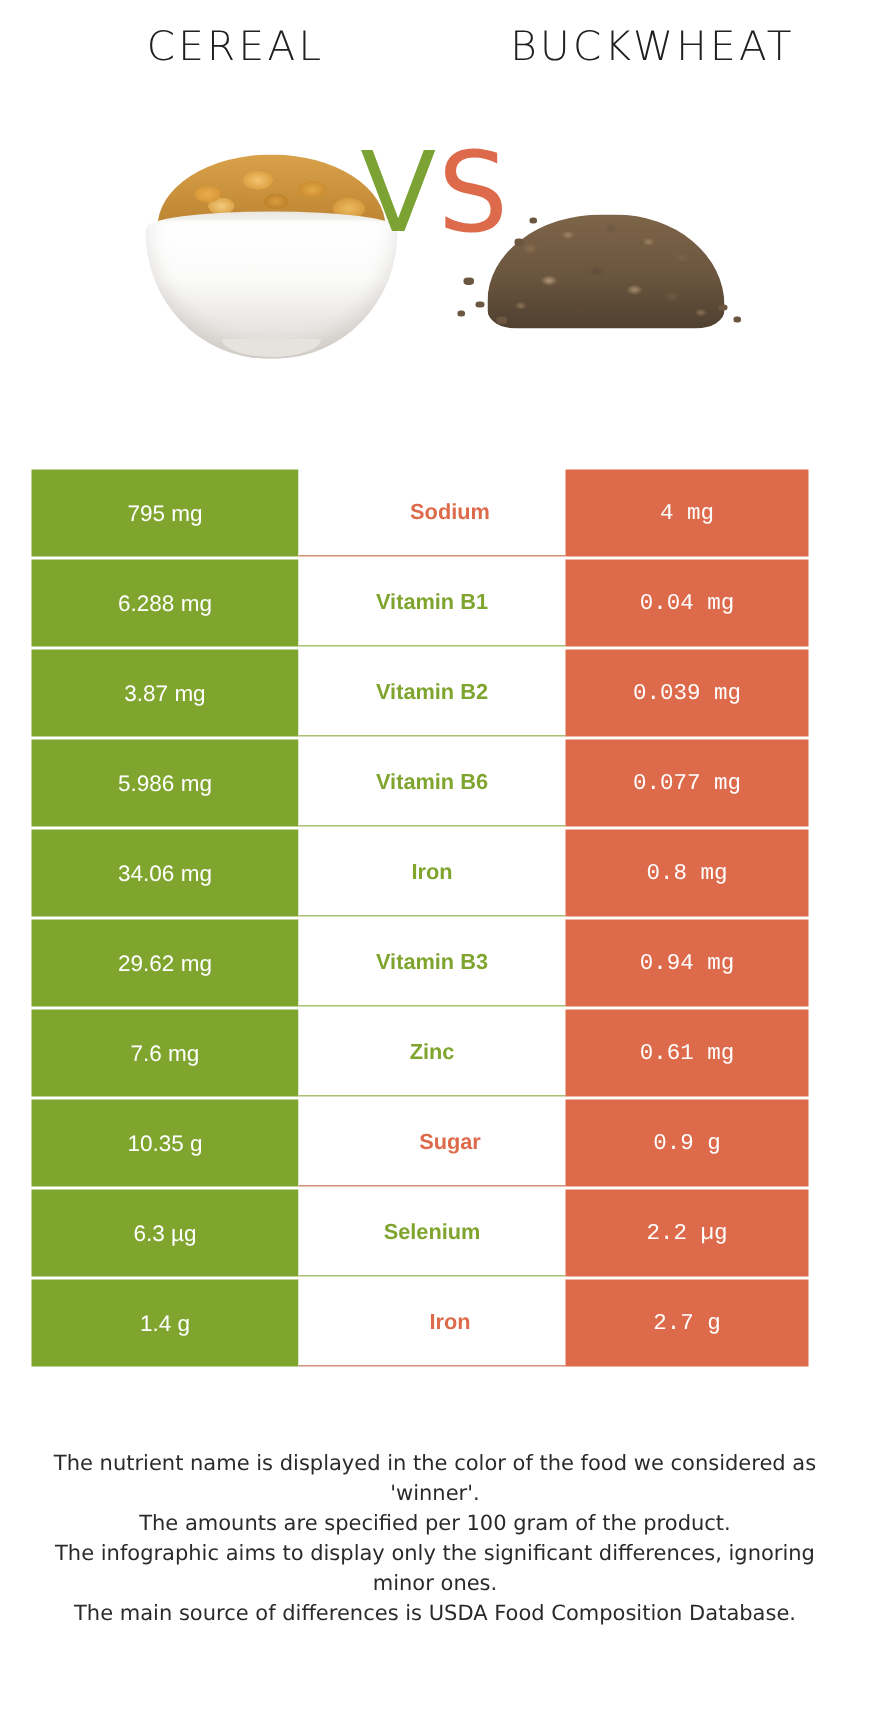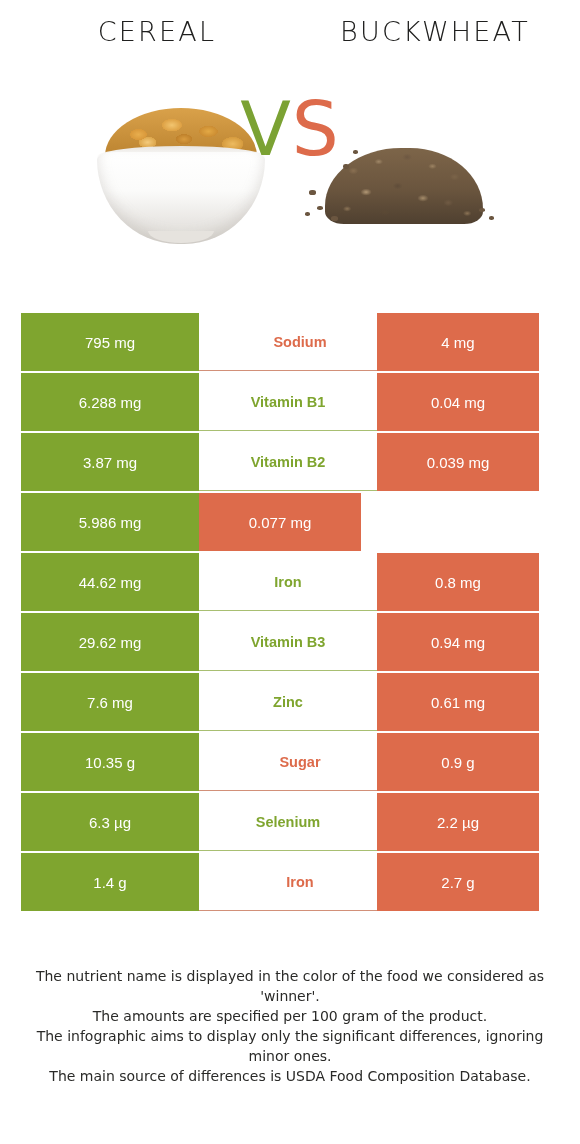--- a/index.html
+++ b/index.html
@@ -34,21 +34,21 @@
     line-height: 1;
   }
   .header-title.left  { padding-left: 18px; }
   .header-title.right { padding-right: 6px; }
 
   
   .hero {
     position: relative;
     height: 185px;
     display: flex;
-    align-items: flex-end;
+    align-items: flex-start;
     justify-content: center;
   }
   .hero-pane {
     width: 218px;
     height: 180px;
     position: relative;
     display: flex;
     align-items: center;
     justify-content: center;
   }
@@ -197,20 +197,21 @@
     background: #ffffff;
     font-weight: bold;
     font-size: 14.5px;
   }
   .cell-mid.win-left  { color: #7fa52f; border-bottom: 1px solid #a8bf72; }
   .cell-mid.win-right { color: #dd6b4b; border-bottom: 1px solid #d29079; padding-left: 24px; }
   .cell-right {
     width: 162px;
     background: #dd6b4b;
     color: #ffffff;
+    font-family: Liberation Mono, monospace;
   }
 
   
   .footer {
     position: absolute;
     left: 0;
     right: 0;
     top: 966px;
     padding: 0 24px;
     text-align: center;
@@ -270,24 +271,25 @@
       <div class="cell cell-mid win-left">Vitamin B1</div>
       <div class="cell cell-right">0.04 mg</div>
     </div>
     <div class="row">
       <div class="cell cell-left">3.87 mg</div>
       <div class="cell cell-mid win-left">Vitamin B2</div>
       <div class="cell cell-right">0.039 mg</div>
     </div>
     <div class="row">
       <div class="cell cell-left">5.986 mg</div>
+      <div class="cell cell-mid win-left">Vitamin B6</div>
       <div class="cell cell-right">0.077 mg</div>
     </div>
     <div class="row">
-      <div class="cell cell-left">44.62 mg</div>
+      <div class="cell cell-left">34.06 mg</div>
       <div class="cell cell-mid win-left">Iron</div>
       <div class="cell cell-right">0.8 mg</div>
     </div>
     <div class="row">
       <div class="cell cell-left">29.62 mg</div>
       <div class="cell cell-mid win-left">Vitamin B3</div>
       <div class="cell cell-right">0.94 mg</div>
     </div>
     <div class="row">
       <div class="cell cell-left">7.6 mg</div>

